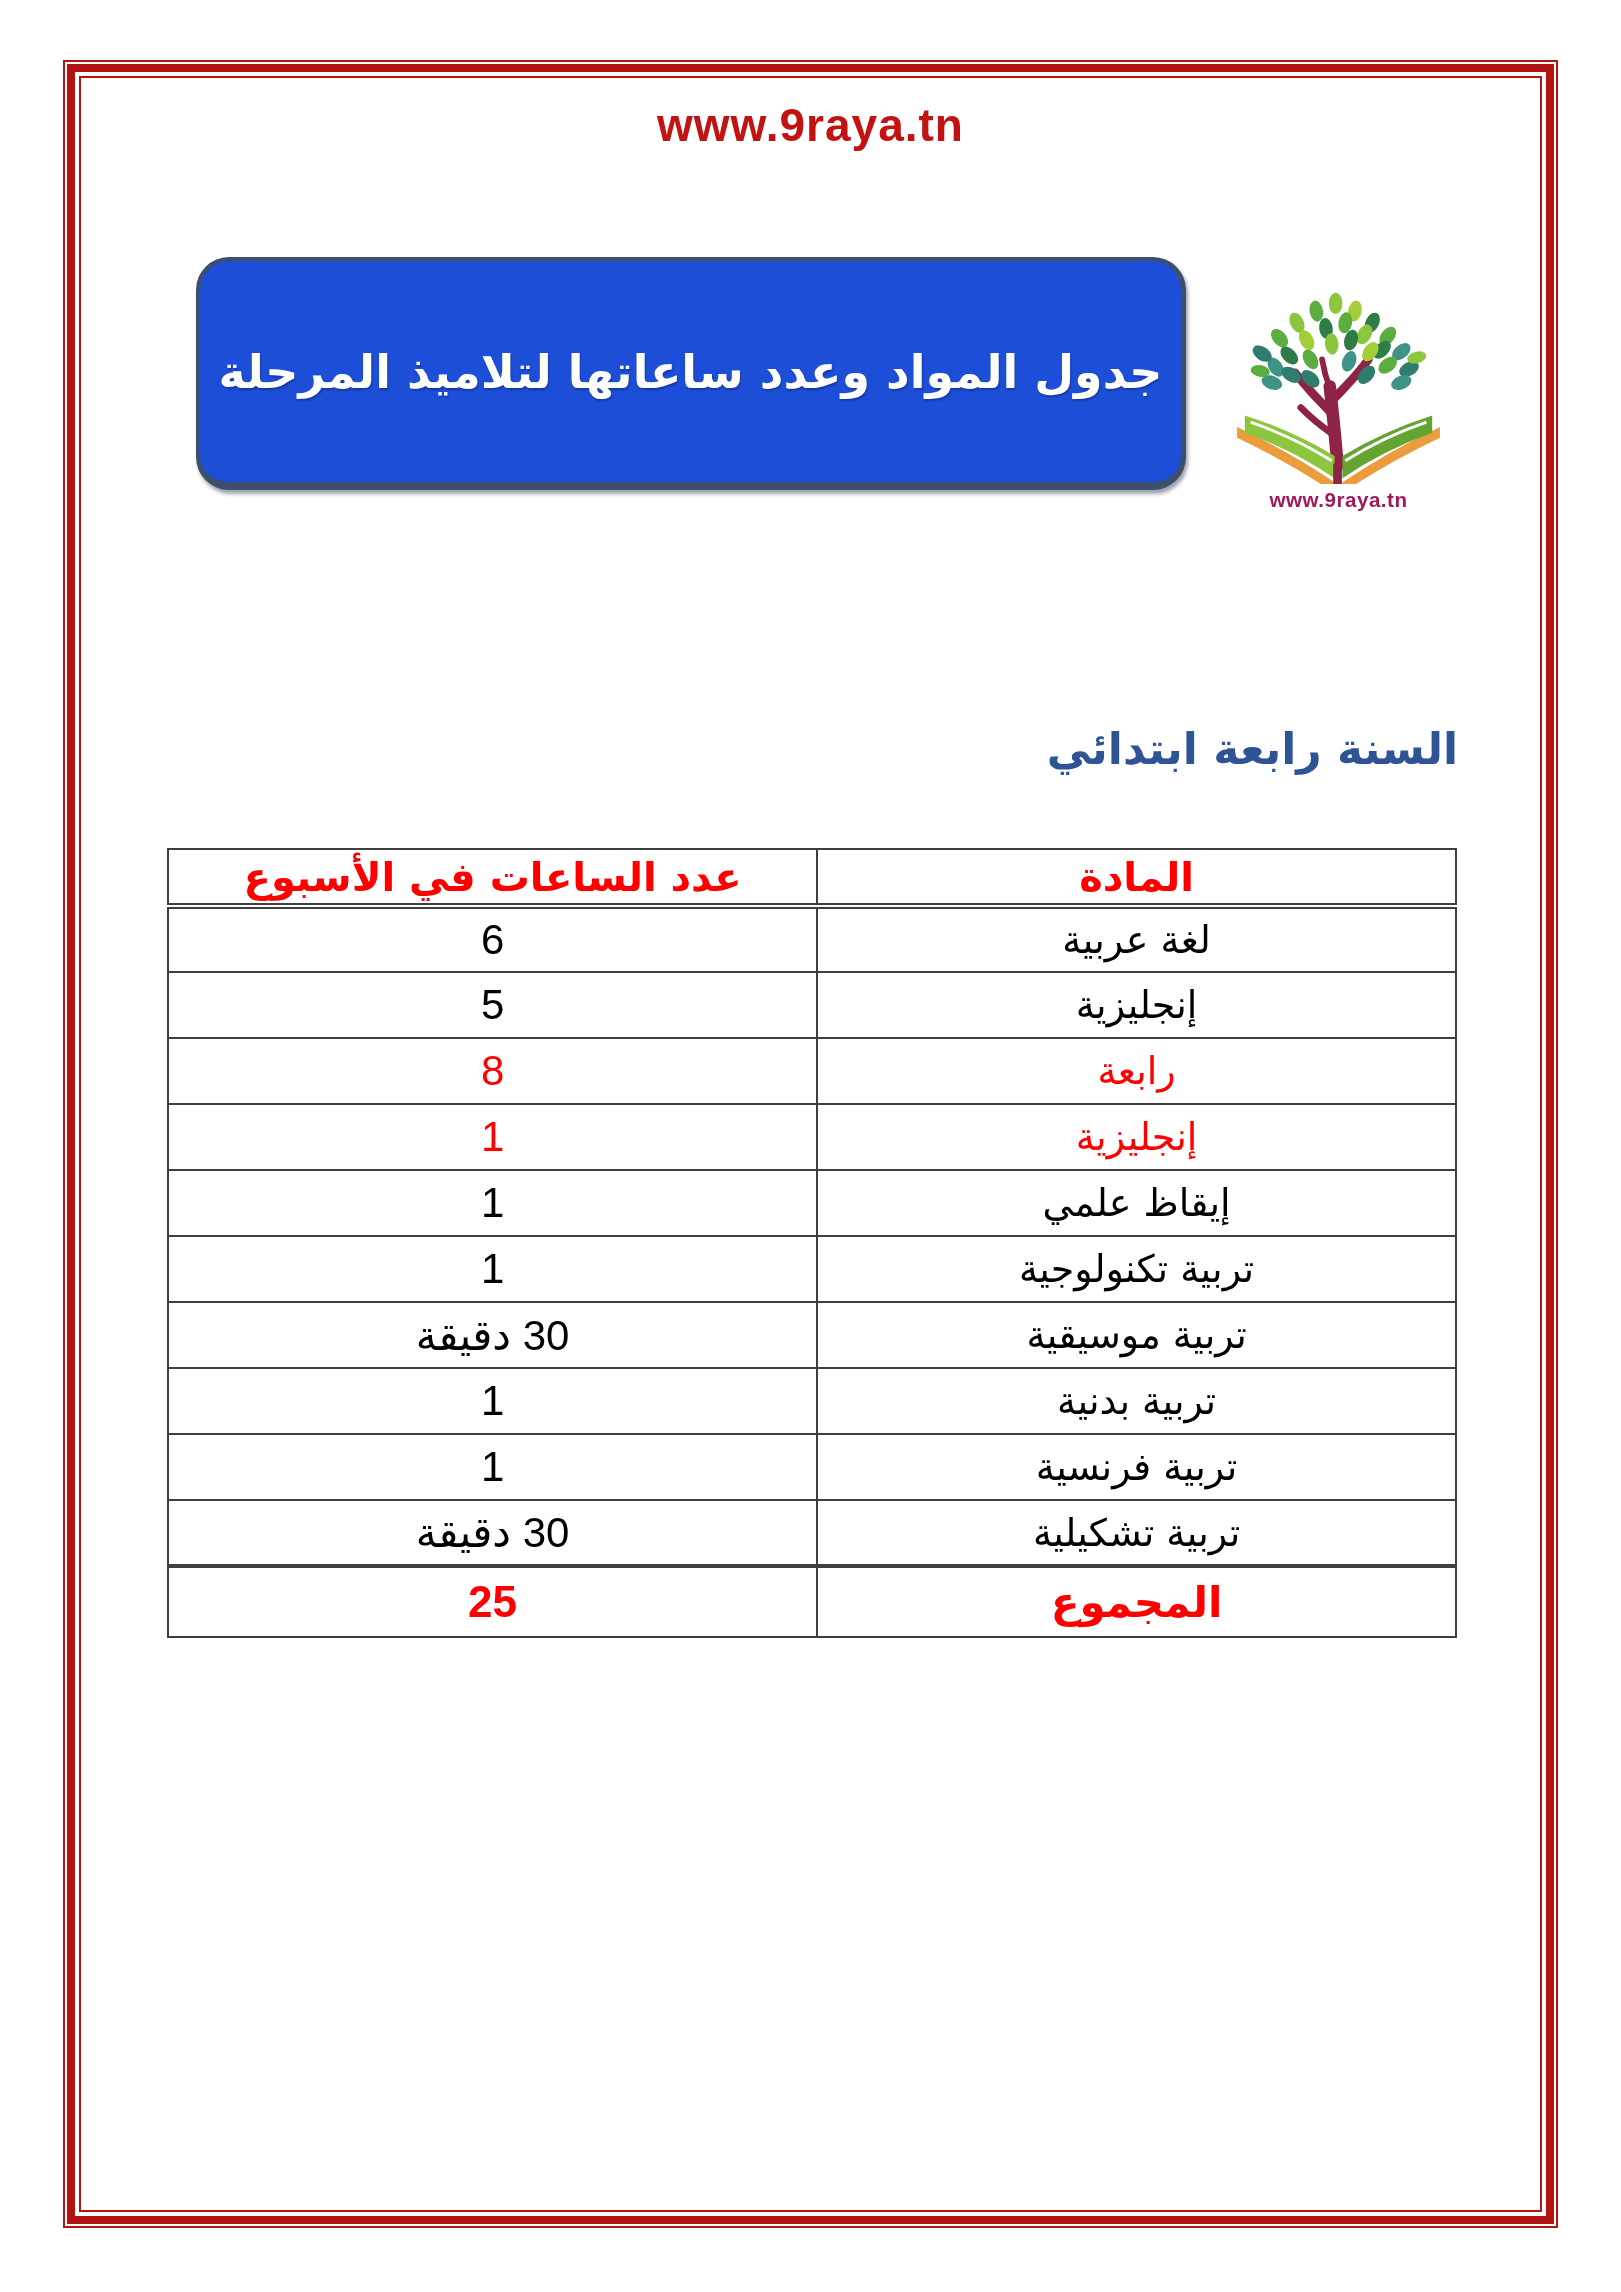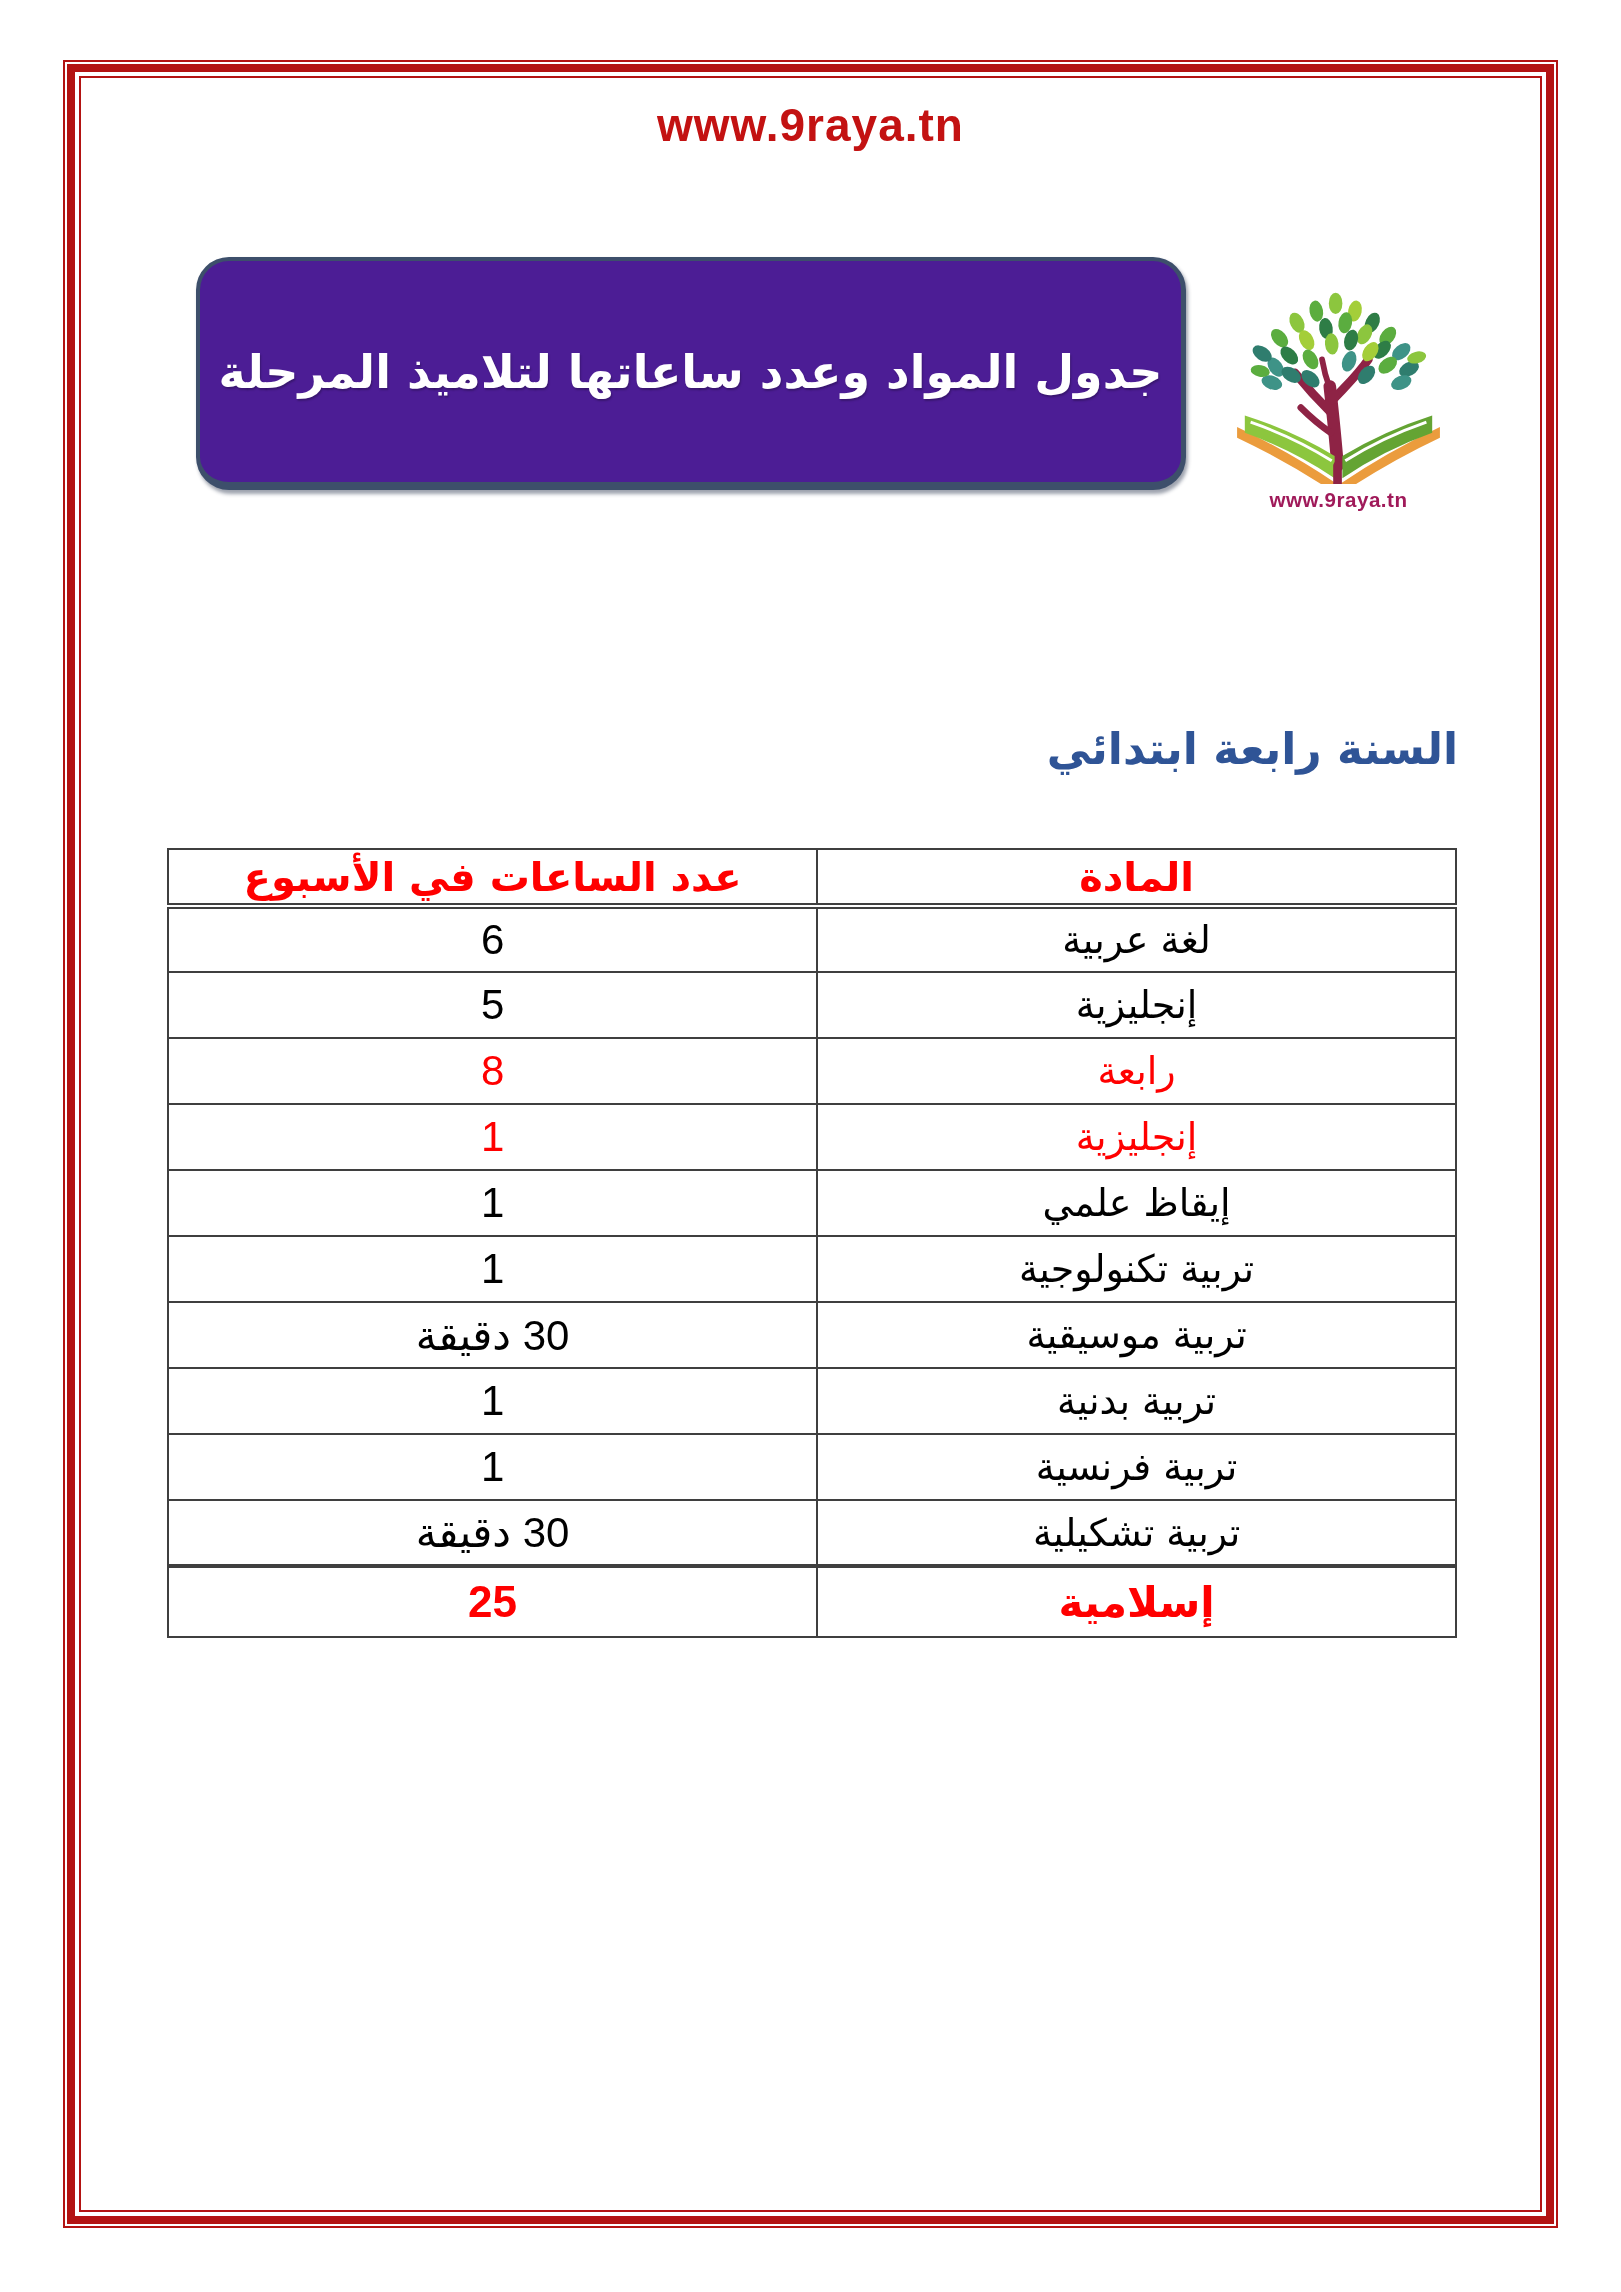--- a/index.html
+++ b/index.html
@@ -16,21 +16,21 @@
   
   .site-header{
     position:absolute;top:98px;left:0;width:100%;text-align:center;
     font-family:"Liberation Sans","DejaVu Sans",sans-serif;
     font-size:46px;font-weight:bold;color:#C31212;letter-spacing:1px;
   }
 
   
   .banner{
     position:absolute;left:196px;top:257px;width:990px;height:233px;
-    box-sizing:border-box;background:#4c1d95;
+    box-sizing:border-box;background:#1d4ed8;
     border:4.9px solid #3D4F6B;border-bottom-width:8.8px;border-right-width:5.9px;
     border-radius:33px;
     display:flex;flex-direction:column;align-items:center;justify-content:center;
     gap:25.5px;direction:rtl;color:#ffffff;font-weight:bold;font-size:46px;
     text-shadow:1px 2px 2px rgba(0,0,0,0.25);
     box-shadow:2px 3.9px 3.9px rgba(40,52,75,0.45);
   }
   .banner .line{white-space:nowrap;}
 
   
@@ -192,18 +192,18 @@
       <td class="subject">تربية فرنسية</td>
       <td class="hours">1</td>
     </tr>
     <tr>
       <td class="subject">تربية تشكيلية</td>
       <td class="hours">30 دقيقة</td>
     </tr>
   </tbody>
   <tfoot>
     <tr>
-      <td class="subject">إسلامية</td>
+      <td class="subject">المجموع</td>
       <td class="hours">25</td>
     </tr>
   </tfoot>
 </table>
 
 
 </body></html>

